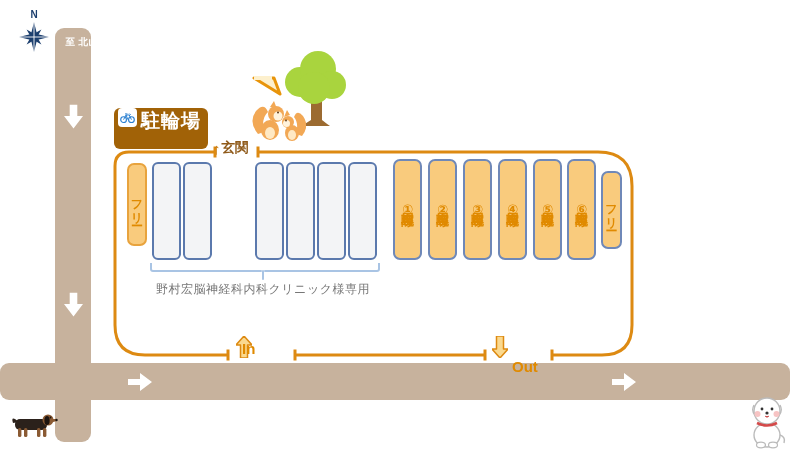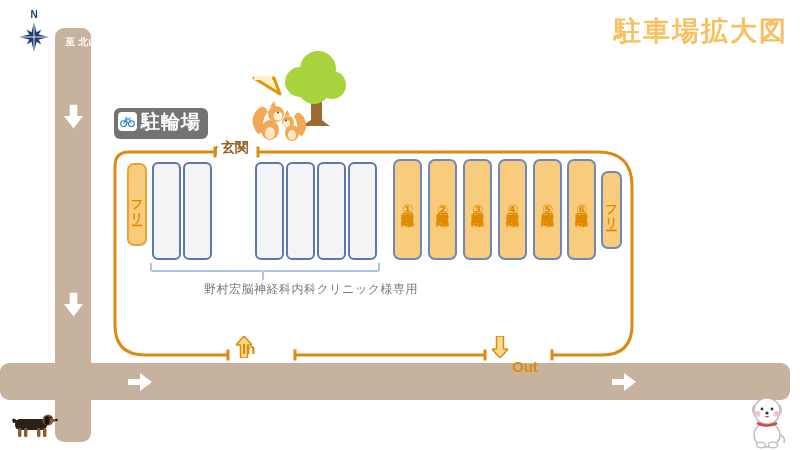--- a/index.html
+++ b/index.html
@@ -9,22 +9,22 @@
   
   .road{position:absolute;background:#c7b29d;}
   .vroad{left:55px;top:28px;width:36px;height:414px;border-radius:9px;}
   .hroad{left:0px;top:363px;width:790px;height:37px;border-radius:9px;}
   .road-label{position:absolute;left:55px;top:36px;width:36px;color:#ffffff;
               font-size:9.5px;font-weight:bold;text-align:center;letter-spacing:0.5px;padding-left:9px;}
   
   .title{position:absolute;top:13px;right:12px;font-size:27px;font-weight:bold;
          color:#f7c061;letter-spacing:2px;}
   
-  .badge{position:absolute;left:114px;top:108px;height:27px;background:#737373;
-         border-radius:6px;display:flex;align-items:center;gap:4px;padding:0 7px 4px 4px;
+  .badge{position:absolute;left:114px;top:108px;height:27px;background:#a16207;
+         border-radius:6px;display:flex;gap:4px;padding:0 7px 14px 4px;
          color:#ffffff;font-weight:bold;font-size:19px;letter-spacing:1px;}
   .badge-ic{width:19px;height:19px;background:#ffffff;border-radius:4px;
             display:flex;align-items:center;justify-content:center;}
   
   .bubble{position:absolute;left:216px;top:47px;width:54px;height:28px;background:#fdf0cd;
           border:3px solid #e8940a;border-radius:9px;color:#d07c00;font-weight:bold;
           font-size:16px;display:flex;align-items:center;justify-content:center;letter-spacing:2px;}
   
   .space{position:absolute;top:162px;width:25px;height:94px;background:#f3f4f6;
          border:2px solid #5b79ad;border-radius:6px;}
@@ -38,21 +38,21 @@
   .free-r{position:absolute;left:601px;top:171px;width:17px;height:74px;background:#f9cb7d;
           border:2px solid #6f88b8;border-radius:7px;color:#e08a00;font-weight:bold;
           font-size:12px;display:flex;align-items:center;justify-content:center;}
   
   .genkan{position:absolute;left:213px;top:139px;font-size:13.5px;font-weight:bold;
           color:#8f5a1a;display:flex;align-items:center;gap:1px;}
   .genkan .arr{color:#c87a10;font-size:15px;font-weight:bold;}
   .gate-txt{position:absolute;font-weight:bold;font-size:15px;color:#e08a00;}
   
   .note{position:absolute;left:150px;top:281px;width:226px;text-align:center;
-        font-size:12px;color:#777777;letter-spacing:0.5px;margin-left:48px;}
+        font-size:12px;color:#777777;letter-spacing:0.5px;}
 </style>
 </head>
 <body>
 
 <div class="canvas">
 
   <div class="road hroad"></div>
   <div class="road vroad"></div>
   <div class="road-label">至 北山</div>
 
@@ -69,21 +69,20 @@
     <polygon points="0,6 12,6 12,0 24,9 12,18 12,12 0,12" fill="#ffffff"></polygon>
   </svg>
 
   <svg class="abs" style="left:12px;top:8px;" width="44" height="48" viewBox="0 0 44 48">
     <text x="22" y="10" text-anchor="middle" font-size="10" font-weight="bold" fill="#1c3f6e">N</text>
     <polygon points="22,25.8 29.4,21.6 25.2,29 29.4,36.4 22,32.2 14.6,36.4 18.8,29 14.6,21.6" fill="#1c3f6e"></polygon>
     <polygon points="22,14 25,26 37,29 25,32 22,44 19,32 7,29 19,26" fill="#1c3f6e"></polygon>
     <path d="M22,29 L22,14 M22,29 L37,29 M22,29 L22,44 M22,29 L7,29" stroke="#ffffff" stroke-width="0.9" fill="none"></path>
   </svg>
 
-  <div class="title">駐車場拡大図</div>
 
   <svg class="abs" style="left:281px;top:50px;" width="70" height="88" viewBox="0 0 70 88">
     <path d="M30,48 h11 v22 q5,4 8,6 h-28 q4,-3 9,-6 z" fill="#9c6b31"></path>
     <circle cx="19" cy="32" r="15" fill="#a9d43e"></circle>
     <circle cx="37" cy="19" r="18" fill="#a9d43e"></circle>
     <circle cx="51" cy="35" r="14" fill="#a9d43e"></circle>
     <circle cx="33" cy="38" r="16" fill="#a9d43e"></circle>
   </svg>
 
   <svg class="abs" style="left:250px;top:98px;" width="56" height="44" viewBox="0 0 56 44">

